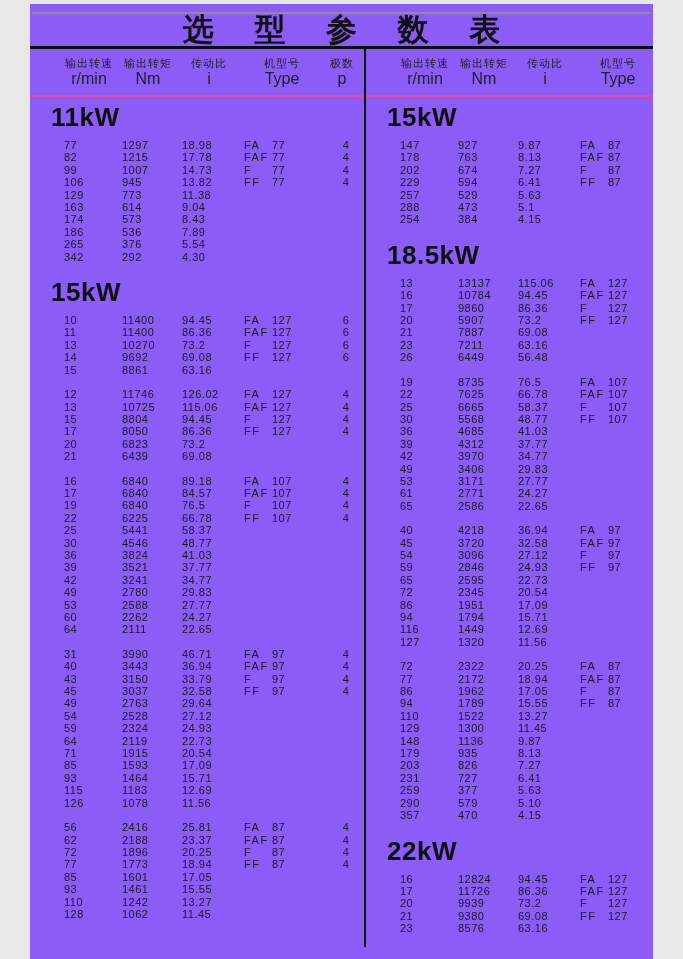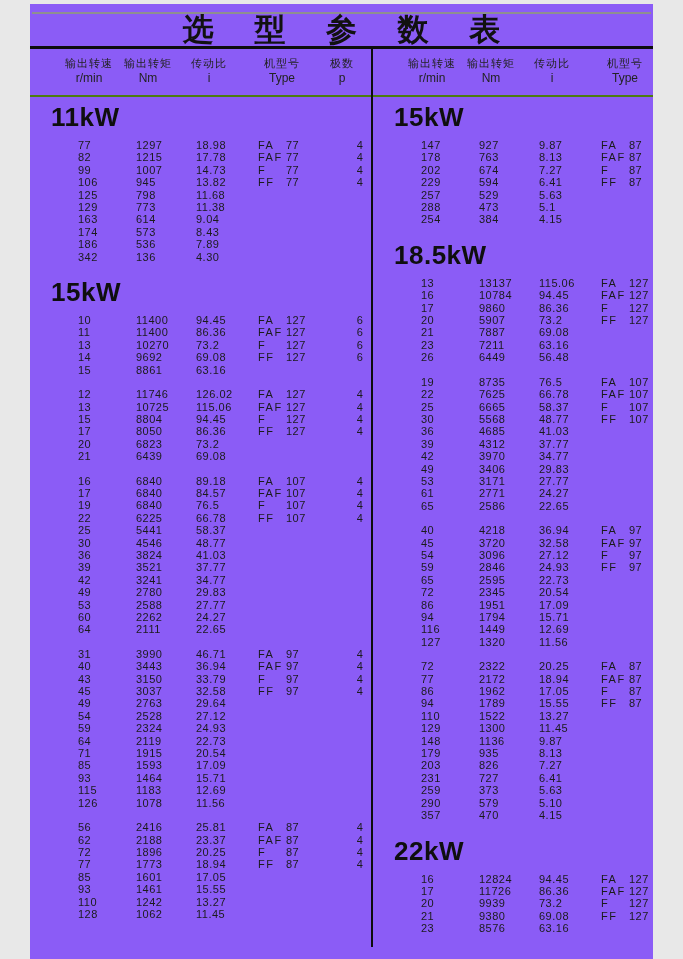--- a/index.html
+++ b/index.html
@@ -27,36 +27,36 @@
   .title-rule{
     height:3px;background:#0d0d0d;margin:0;
   }
   .content{display:flex;}
   .half{width:341px;box-sizing:border-box;}
   .half.right{border-left:2px solid #0d0d0d;width:340px;}
   .col-header{
     display:grid;
     grid-template-columns:58px 60px 62px 84px 36px;
     padding:6px 0 5px 30px;
-    border-bottom:2px solid #4d7c0f;
+    border-bottom:2px solid #ec4899;
     height:35px;box-sizing:content-box;
   }
   .hcell{text-align:center;}
   .hcn{font-size:11px;letter-spacing:1px;line-height:16px;color:#222;}
-  .hen{font-size:12px;line-height:15px;color:#222;}
+  .hen{font-size:16px;line-height:15px;color:#222;}
   .col-body{padding-top:2px;}
   .section-heading{
     font-size:26px;font-weight:800;
     line-height:28px;
     margin:15px 0 8px 21px;
     letter-spacing:0.5px;
     color:#0f0f0f;
   }
   .col-body > .section-heading:first-child{margin-top:4px;}
-  .block{margin-bottom:12px;padding-left:14px;}
+  .block{margin-bottom:12px;}
   .row{
     display:grid;
     grid-template-columns:58px 60px 62px 28px 56px 36px;
     padding-left:34px;
     font-size:11px;
     line-height:12.4px;
     letter-spacing:0.5px;
     white-space:nowrap;
   }
   .cell{display:block;}
@@ -123,28 +123,20 @@
             </div>
             <div class="row">
               <span class="cell c0">106</span>
               <span class="cell c1">945</span>
               <span class="cell c2">13.82</span>
               <span class="cell c3">FF</span>
               <span class="cell c4">77</span>
               <span class="cell c5">4</span>
             </div>
             <div class="row">
-              <span class="cell c0">125</span>
-              <span class="cell c1">798</span>
-              <span class="cell c2">11.68</span>
-              <span class="cell c3"></span>
-              <span class="cell c4"></span>
-              <span class="cell c5"></span>
-            </div>
-            <div class="row">
               <span class="cell c0">129</span>
               <span class="cell c1">773</span>
               <span class="cell c2">11.38</span>
               <span class="cell c3"></span>
               <span class="cell c4"></span>
               <span class="cell c5"></span>
             </div>
             <div class="row">
               <span class="cell c0">163</span>
               <span class="cell c1">614</span>
@@ -163,22 +155,30 @@
             </div>
             <div class="row">
               <span class="cell c0">186</span>
               <span class="cell c1">536</span>
               <span class="cell c2">7.89</span>
               <span class="cell c3"></span>
               <span class="cell c4"></span>
               <span class="cell c5"></span>
             </div>
             <div class="row">
+              <span class="cell c0">265</span>
+              <span class="cell c1">376</span>
+              <span class="cell c2">5.54</span>
+              <span class="cell c3"></span>
+              <span class="cell c4"></span>
+              <span class="cell c5"></span>
+            </div>
+            <div class="row">
               <span class="cell c0">342</span>
-              <span class="cell c1">136</span>
+              <span class="cell c1">292</span>
               <span class="cell c2">4.30</span>
               <span class="cell c3"></span>
               <span class="cell c4"></span>
               <span class="cell c5"></span>
             </div>
           </div>
           <div class="section-heading">15kW</div>
           <div class="block">
             <div class="row">
               <span class="cell c0">10</span>
@@ -941,21 +941,21 @@
             <div class="row">
               <span class="cell c0">231</span>
               <span class="cell c1">727</span>
               <span class="cell c2">6.41</span>
               <span class="cell c3"></span>
               <span class="cell c4"></span>
               <span class="cell c5"></span>
             </div>
             <div class="row">
               <span class="cell c0">259</span>
-              <span class="cell c1">373</span>
+              <span class="cell c1">377</span>
               <span class="cell c2">5.63</span>
               <span class="cell c3"></span>
               <span class="cell c4"></span>
               <span class="cell c5"></span>
             </div>
             <div class="row">
               <span class="cell c0">290</span>
               <span class="cell c1">579</span>
               <span class="cell c2">5.10</span>
               <span class="cell c3"></span>

